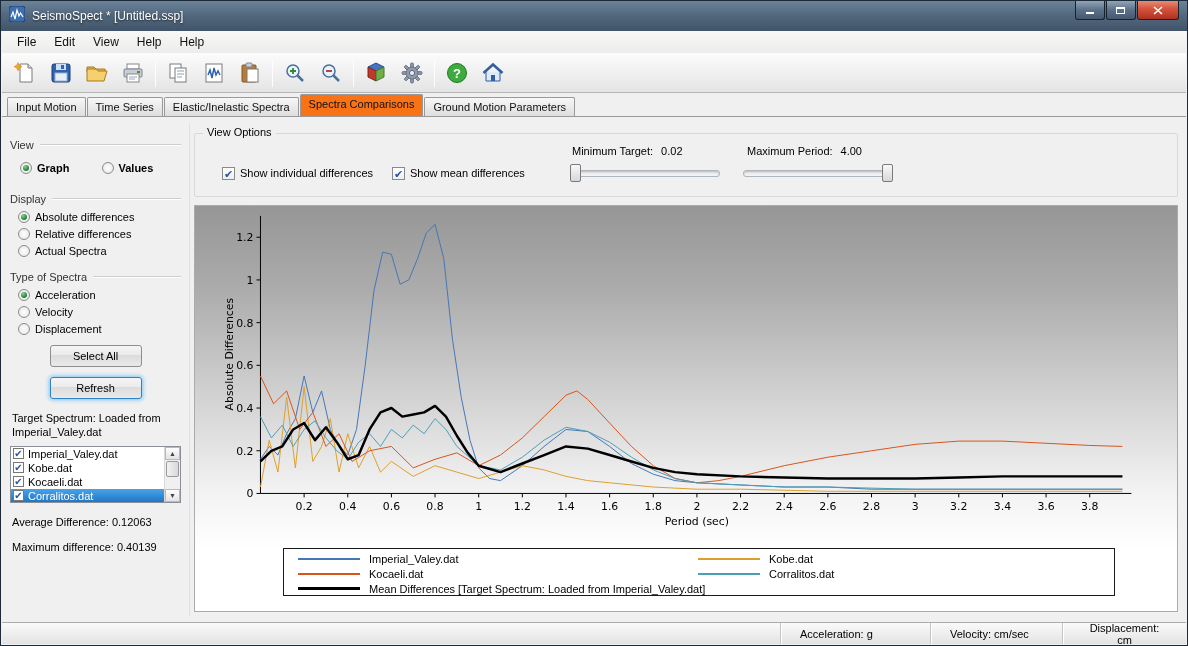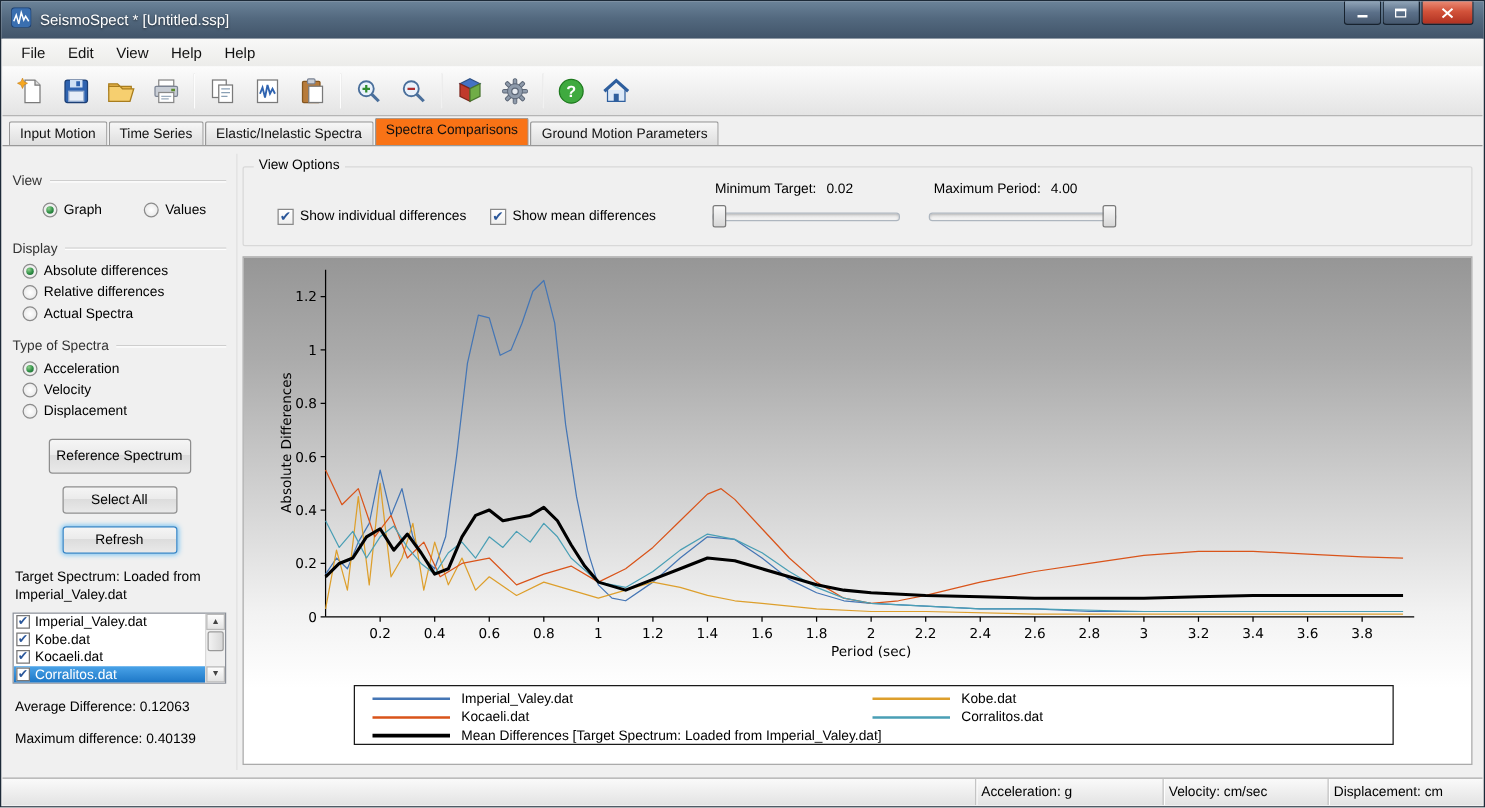--- a/index.html
+++ b/index.html
@@ -49,21 +49,21 @@
 
   
   .sidebar { position:absolute; left:6px; top:6px; width:182px; bottom:6px;
     border-right:1px solid #e0e0e0; padding:2px 8px 0 2px; }
   .group-header { display:flex; align-items:center; margin:14px 0 6px; }
   .group-header .gh-label { font-size:11px; color:#333; }
   .group-header .gh-line { flex:1; height:2px; margin-left:6px;
     border-top:1px solid #cecece; border-bottom:1px solid #fff; }
   .radio-row { display:flex; align-items:center; gap:5px; margin:5px 0 5px 8px; }
   .radio-inline { display:flex; margin-left:8px; }
-  .radio-inline .radio-row { margin:5px 16px; width:86px; }
+  .radio-inline .radio-row { margin:5px 2px; width:86px;font-weight:bold; }
   .radio { width:12px; height:12px; border-radius:50%; border:1px solid #8b8b8b;
     background:radial-gradient(#ffffff,#e3e3e3); position:relative; flex:0 0 12px; }
   .radio.checked::after { content:''; position:absolute; inset:2px; border-radius:50%;
     background:radial-gradient(circle at 35% 30%, #8fd08c 0%, #2f8f46 55%, #145a2a 100%); }
   .btn { display:block; margin:7px auto 0; font-size:11px; color:#000; text-align:center;
     background:linear-gradient(#f5f5f5,#ebebeb 45%,#dcdcdc 46%,#e9e9e9);
     border:1px solid #8e8e8e; border-radius:3px; }
   .btn-reference { width:114px; padding:7px 4px; margin-top:16px; }
   .btn-selectall { width:92px; padding:4px 4px; margin-top:10px; }
   .btn-refresh { width:92px; padding:4px 4px; margin-top:10px;
@@ -122,21 +122,21 @@
     padding:2px 0 0 14px; font-size:11px; }
   .legend-entry { display:flex; align-items:center; gap:9px; white-space:nowrap; }
   .legend-entry.span2 { grid-column:1 / span 2; }
   .legend-sample { width:62px; height:2px; background:#000; flex:0 0 62px; }
 
   
   .statusbar { position:absolute; left:1px; right:1px; bottom:1px; height:22px;
     background:linear-gradient(#fafafa,#e3e3e3); border-top:1px solid #ababab;
     display:flex; align-items:stretch; font-size:11px; }
   .status-spacer { flex:1; }
-  .status-cell { display:flex; align-items:center; padding:0 4px;
+  .status-cell { display:flex; align-items:center; padding:0 19px;
     border-left:1px solid #c4c4c4; box-shadow:inset 1px 0 0 #fff; }
   .status-cell.c1 { width:150px; } .status-cell.c2 { width:132px; } .status-cell.c3 { width:124px;text-align:center; }
 </style>
 </head>
 <body>
 
 <div class="window">
 
   <div class="titlebar">
     <span>
@@ -331,21 +331,20 @@
       </div>
       <div class="radio-row">
         <span class="radio"></span>
         <span>Velocity</span>
       </div>
       <div class="radio-row">
         <span class="radio"></span>
         <span>Displacement</span>
       </div>
 
-      <div class="btn btn-reference">Reference Spectrum</div>
       <div class="btn btn-selectall">Select All</div>
       <div class="btn btn-refresh">Refresh</div>
 
       <div class="target-text">
         <div>Target Spectrum: Loaded from</div>
         <div>Imperial_Valey.dat</div>
       </div>
 
       <div class="listbox">
         <div class="list-items">

